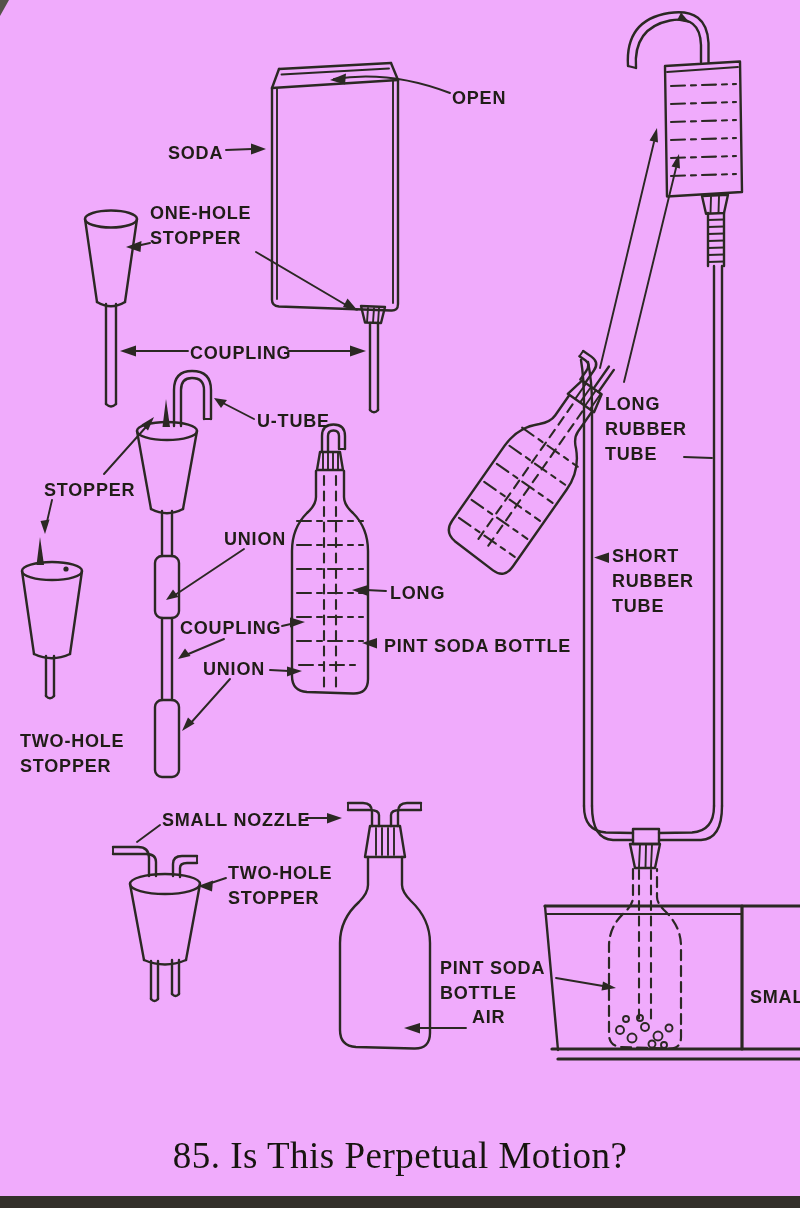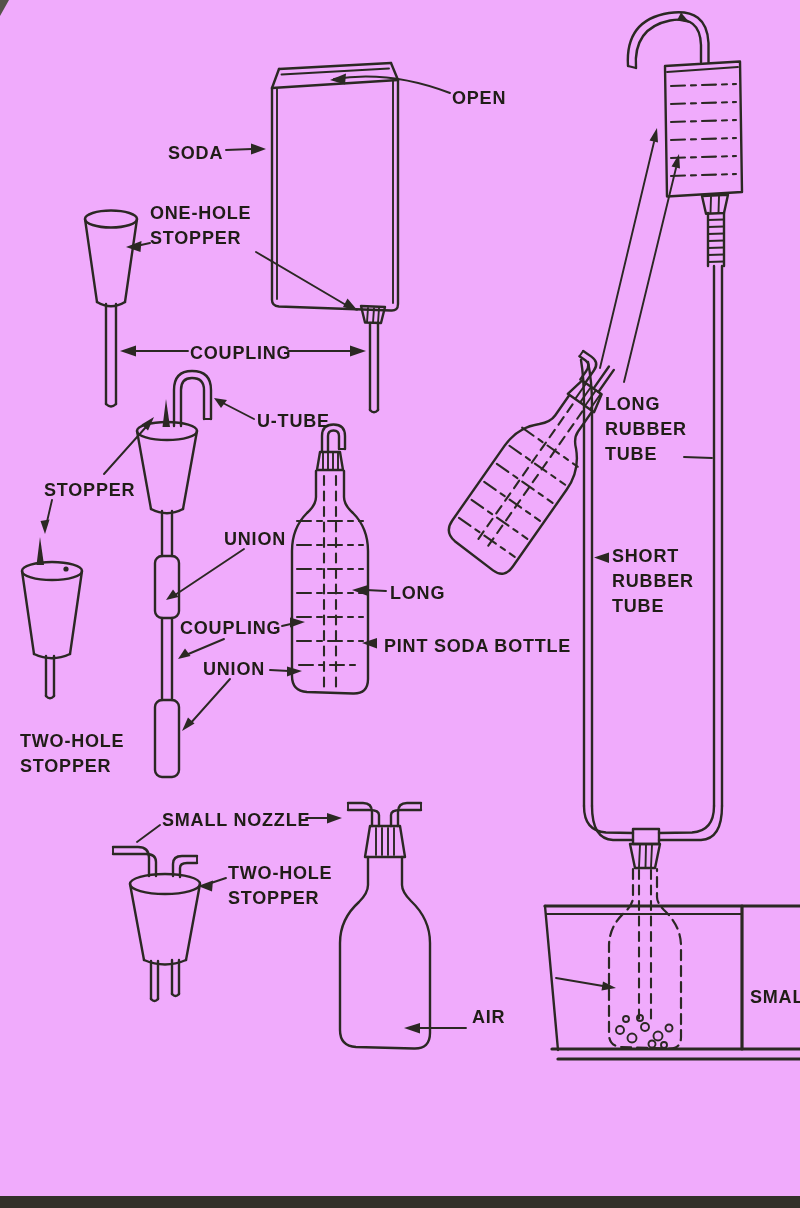--- a/index.html
+++ b/index.html
@@ -325,19 +325,22 @@
   <div class="lbl" style="left:384px; top:634px;">PINT SODA BOTTLE</div>
   <div class="lbl center" style="left:605px; top:392px; width:100px;">LONG
 RUBBER
 TUBE</div>
   <div class="lbl" style="left:612px; top:544px;">SHORT
 RUBBER
 TUBE</div>
   <div class="lbl" style="left:162px; top:808px;">SMALL NOZZLE</div>
   <div class="lbl center" style="left:228px; top:861px; width:108px;">TWO-HOLE
 STOPPER</div>
+  <div class="lbl center" style="left:440px; top:956px; width:116px;">PINT SODA
+BOTTLE</div>
   <div class="lbl" style="left:472px; top:1005px;">AIR</div>
   <div class="lbl" style="left:750px; top:985px;">SMALL</div>
 
+  <div class="caption">85. Is This Perpetual Motion?</div>
 
   <div class="corner-mark"></div>
   <div class="bottom-bar"></div>
 </div>
 
 </body></html>

